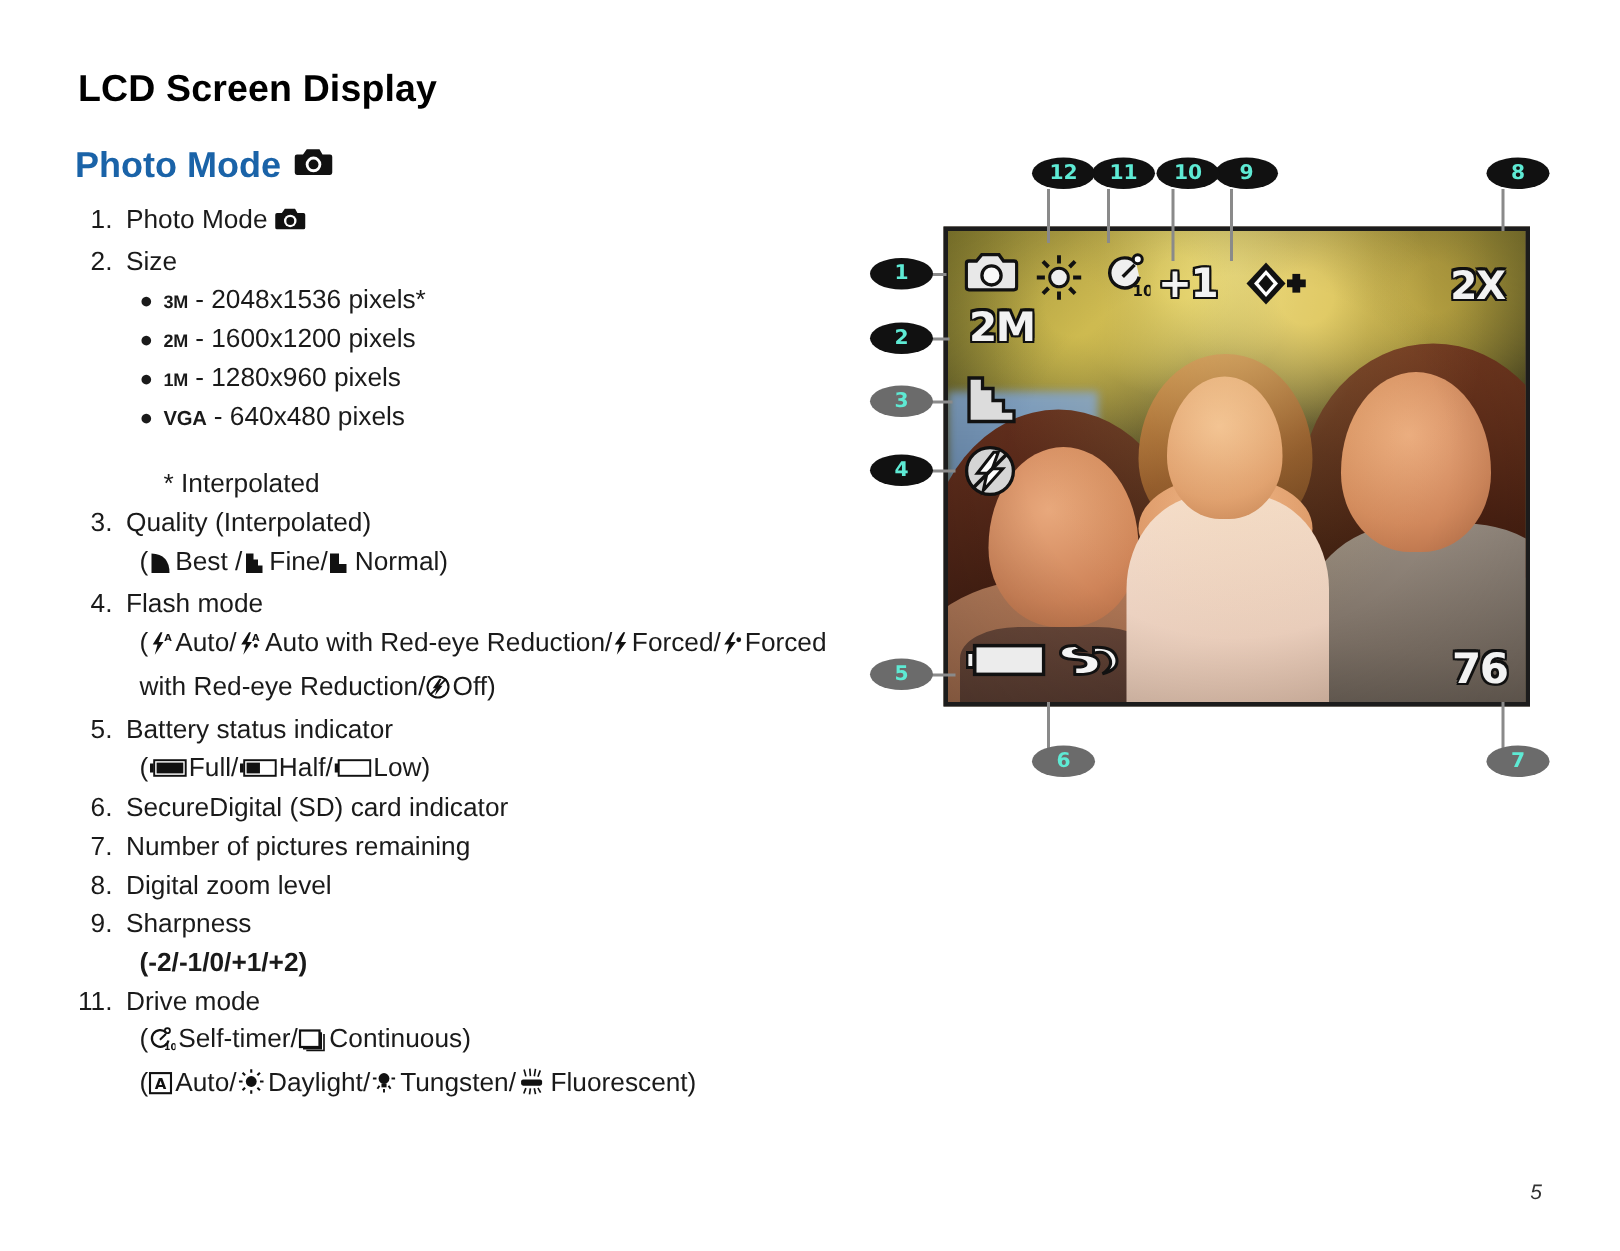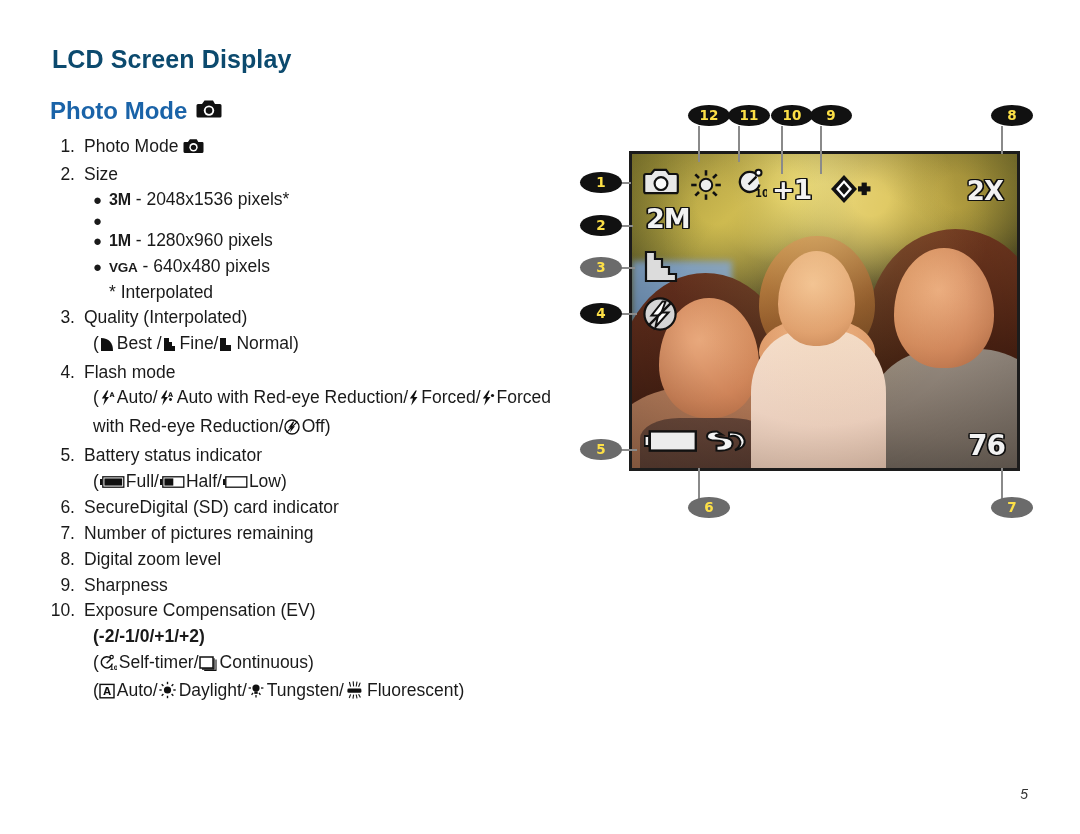--- a/index.html
+++ b/index.html
@@ -16,21 +16,21 @@
     overflow: hidden;
   }
 
   
   #page-title {
     position: absolute;
     left: 52px;
     top: 45px;
     font-size: 25px;
     font-weight: bold;
-    color: #0c4a6e;
+    color: #000000;
     letter-spacing: 0.1px;
   }
   #section-title {
     position: absolute;
     left: 50px;
     top: 97px;
     font-size: 24px;
     font-weight: bold;
     color: #1a63a8;
     display: flex;
@@ -70,26 +70,27 @@
     padding-left: 45px;
   }
   .bullet-dot {
     width: 16px;
     flex: 0 0 16px;
     font-size: 15px;
     line-height: 1;
   }
   .sz-tag {
     font-weight: bold;
-    font-size: 16px;
+    font-size: 12px;
     letter-spacing: -0.2px;
   }
   .sz-vga { font-size: 13.5px; }
   .interp {
     padding-left: 61px;
+    margin-top: 20px;
   }
   .inline-glyph {
     display: inline-block;
     vertical-align: -2px;
   }
   .ev-bold { font-weight: bold; }
 
   
   .cam-glyph { vertical-align: -3px; }
 
@@ -221,21 +222,21 @@
   #osd-flash  { left: 10px; top: 142px; }
   #osd-batt   { left: 12px; bottom: 12px; }
   #osd-sd     { left: 72px; bottom: 11px; }
 
   
   .callout {
     position: absolute;
     width: 42px;
     height: 21px;
     border-radius: 50%;
-    color: #fde047;
+    color: #5eead4;
     font-size: 13.5px;
     font-weight: bold;
     font-family: "DejaVu Sans", sans-serif;
     display: flex;
     align-items: center;
     justify-content: center;
     line-height: 1;
     z-index: 12;
   }
   .co-dark { background: #111111; }
@@ -294,20 +295,22 @@
     <span class="li-num">2.</span>
     <span class="li-body">Size</span>
   </div>
   <div class="bullet-row">
     <span class="bullet-dot">●</span>
     <span><span class="sz-tag">3M</span>
     <span>- 2048x1536 pixels*</span></span>
   </div>
   <div class="bullet-row">
     <span class="bullet-dot">●</span>
+    <span><span class="sz-tag">2M</span>
+    <span>- 1600x1200 pixels</span></span>
   </div>
   <div class="bullet-row">
     <span class="bullet-dot">●</span>
     <span><span class="sz-tag">1M</span>
     <span>- 1280x960 pixels</span></span>
   </div>
   <div class="bullet-row">
     <span class="bullet-dot">●</span>
     <span><span class="sz-tag sz-vga">VGA</span>
     <span>- 640x480 pixels</span></span>
@@ -387,26 +390,26 @@
   <div class="li-row">
     <span class="li-num">8.</span>
     <span class="li-body">Digital zoom level</span>
   </div>
 
   <div class="li-row">
     <span class="li-num">9.</span>
     <span class="li-body">Sharpness</span>
   </div>
 
-  <div class="li-row">
-    <span class="li-num">10.</span>
-    <span class="li-body">Exposure Compensation (EV)</span>
-  </div>
   <div class="li-sub ev-bold">(-2/-1/0/+1/+2)</div>
 
+  <div class="li-row">
+    <span class="li-num">11.</span>
+    <span class="li-body">Drive mode</span>
+  </div>
   <div class="li-sub">
     <span>(</span><span class="q-ico"><svg width="18" height="17" viewBox="0 0 18 17">
           <path d="M11.8 4.3 A5.6 5.6 0 1 0 13.3 9.6" fill="none" stroke="#111" stroke-width="1.5"></path>
           <circle cx="12.6" cy="3.1" r="1.7" fill="none" stroke="#111" stroke-width="1.2"></circle>
           <line x1="7.6" y1="9.2" x2="11.6" y2="5.3" stroke="#111" stroke-width="1.4"></line>
           <text x="10.4" y="16" font-size="6.2" font-family="DejaVu Sans" font-weight="bold" fill="#111">10</text>
         </svg></span><span>Self-timer/</span><span class="q-ico"><svg width="19" height="16" viewBox="0 0 19 16">
           <rect x="1" y="2" width="13" height="11" fill="none" stroke="#111" stroke-width="1.5"></rect>
           <path d="M15 3.2 L15 14 L3 14" fill="none" stroke="#111" stroke-width="1.3"></path>
           <path d="M17 4.4 L17 15.4 L5.2 15.4" fill="none" stroke="#111" stroke-width="1.1"></path>

